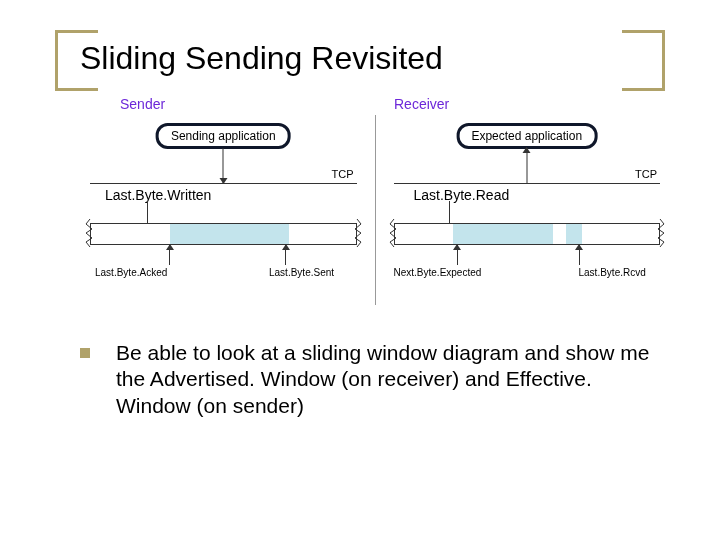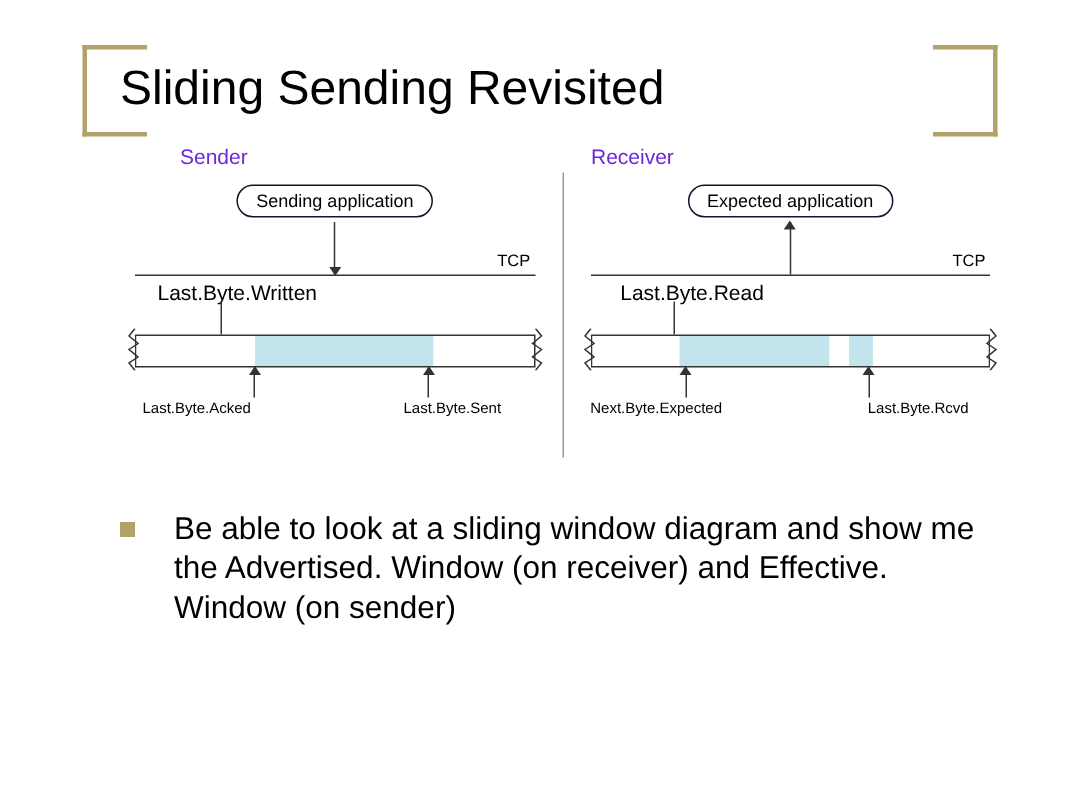--- a/index.html
+++ b/index.html
@@ -55,21 +55,21 @@
   }
   .panel {
     flex: 1;
     position: relative;
   }
   .app-label {
     position: absolute;
     top: 8px;
     left: 50%;
     transform: translateX(-50%);
-    border: 1px solid #0f172a;
+    border: 3px solid #0f172a;
     border-radius: 12px;
     padding: 3px 12px;
     font-size: 12px;
     background: #fff;
     white-space: nowrap;
   }
   .app-arrow {
     position: absolute;
     top: 33px;
     left: 50%;

